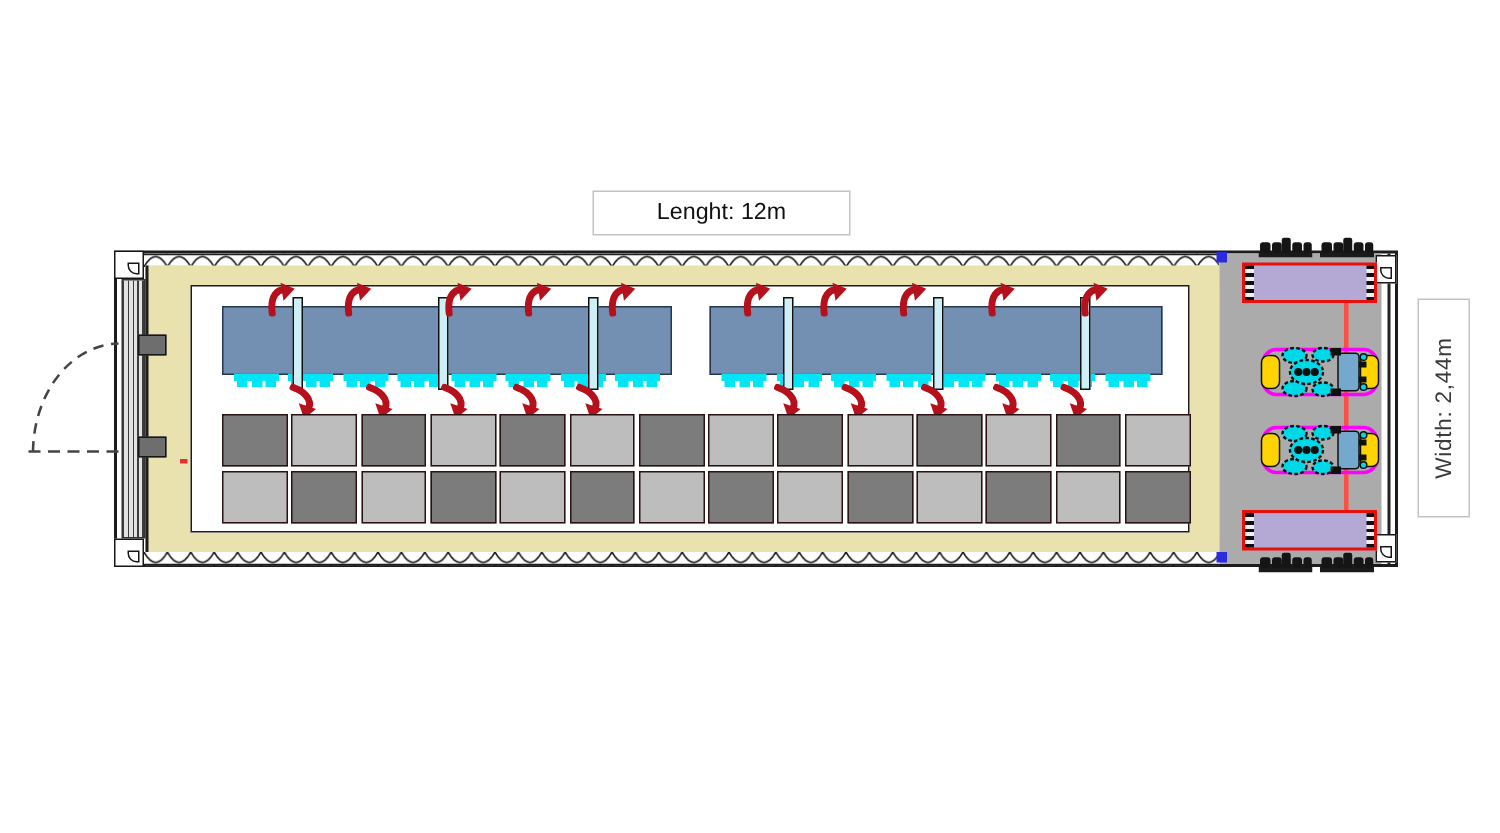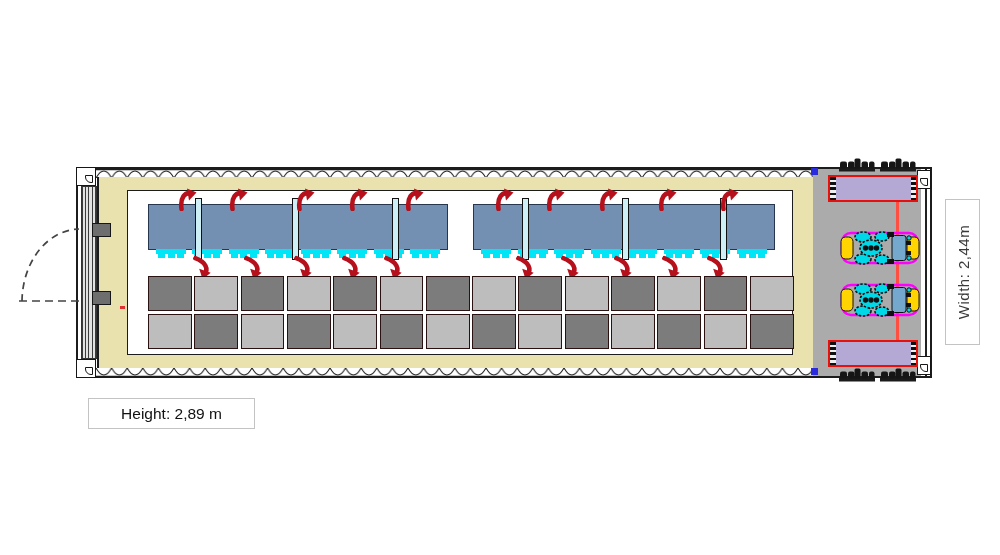--- a/index.html
+++ b/index.html
@@ -364,19 +364,19 @@
         <use href="#f-sym"></use>
       </svg>
       <svg class="fan" style="left:839px;top:368px" width="36" height="14" viewBox="0 0 36 14">
         <use href="#f-sym"></use>
       </svg>
       <svg class="fan" style="left:880px;top:368px" width="36" height="14" viewBox="0 0 36 14">
         <use href="#f-sym"></use>
       </svg>
     </div>
 
-  <div class="label-box label-height">
-    <span>Height: 2,89 m</span>
+  <div class="label-box label-length">
+    <span>Lenght: 12m</span>
   </div>
   <div class="label-box label-width">
     <span>Width: 2,44m</span>
   </div>
 </div>
 
 </body></html>

